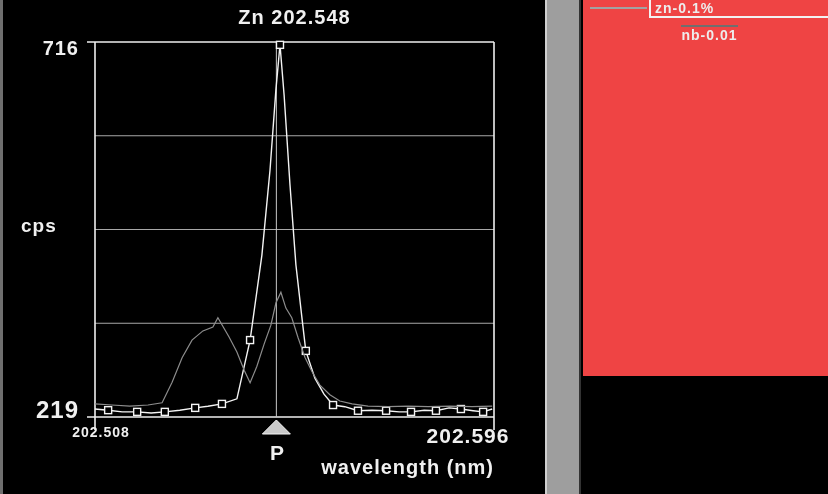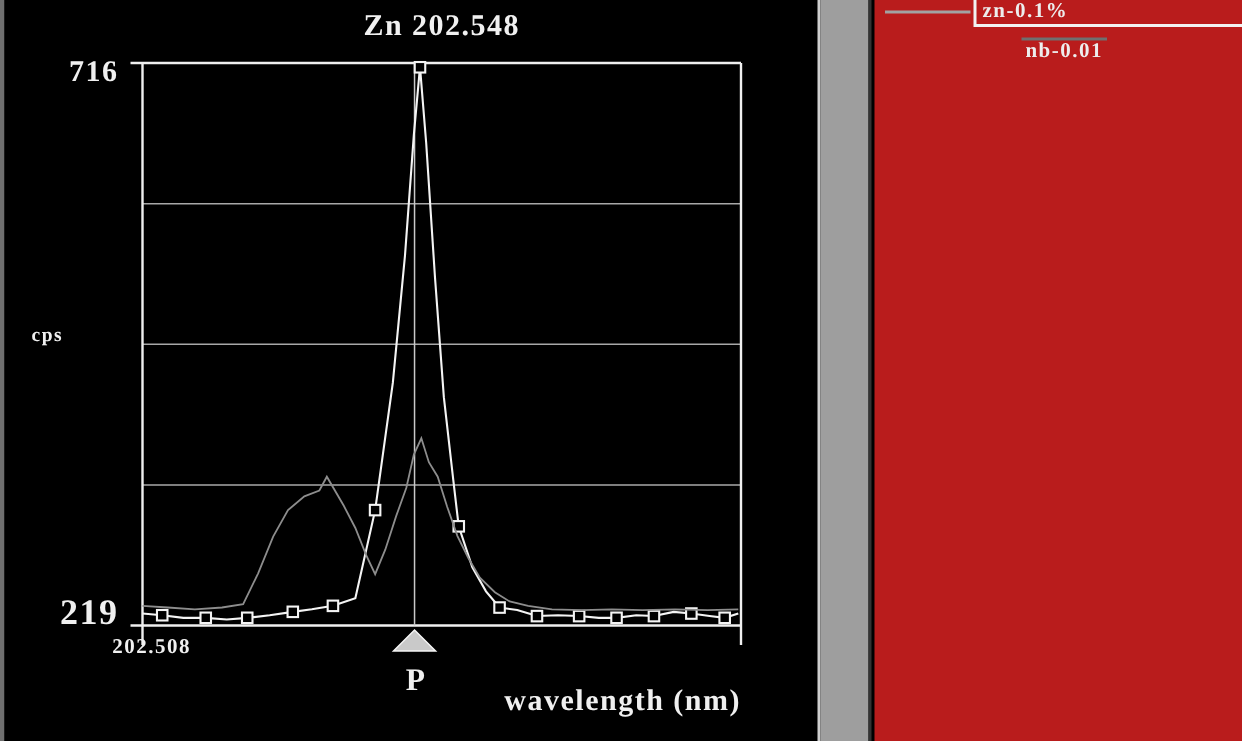--- a/index.html
+++ b/index.html
@@ -1,34 +1,34 @@
 <!DOCTYPE html>
 <html><head>
 <meta charset="utf-8">
 <style>
   html,body{margin:0;padding:0;background:#000;}
   .screen{position:relative;width:828px;height:494px;background:#000;overflow:hidden;
-          font-family:Liberation Serif, serif;}
+          font-family:Liberation Sans, sans-serif;}
   .window-edge{position:absolute;left:0;top:0;width:3px;height:494px;background:#6f6f6f;}
   .chart-panel{position:absolute;left:3px;top:0;width:542px;height:494px;background:#000;}
   .chart-panel svg{position:absolute;left:0;top:0;}
   .lbl{position:absolute;color:#f0f0f0;font-weight:bold;white-space:nowrap;}
   .title{left:92px;top:6px;width:399px;text-align:center;font-size:20px;letter-spacing:1px;}
   .ymax{left:14px;top:37px;width:62px;text-align:right;font-size:20px;letter-spacing:1px;}
-  .ylab{left:18px;top:215px;font-size:13px;letter-spacing:1px;}
+  .ylab{left:18px;top:215px;font-size:19px;letter-spacing:1px;}
   .ymin{left:14px;top:396px;width:62px;text-align:right;font-size:24px;letter-spacing:1px;}
   .xmin{left:18px;top:424px;width:160px;text-align:center;font-size:14px;letter-spacing:1px;}
   .xmax{left:385px;top:424px;width:160px;text-align:center;font-size:21px;letter-spacing:1px;}
   .plab{left:254px;top:441px;width:40px;text-align:center;font-size:21px;}
   .xlab{left:92px;top:456px;width:399px;text-align:right;font-size:20px;letter-spacing:1px;}
   .splitter{position:absolute;left:545px;top:0;width:38px;height:494px;background:#000;}
   .splitter .hi{position:absolute;left:0;top:0;width:2px;height:494px;background:#cfcfcf;}
   .splitter .body{position:absolute;left:2px;top:0;width:32px;height:494px;background:#9e9e9e;}
   .splitter .lo{position:absolute;left:34px;top:0;width:2px;height:494px;background:#333;}
-  .legend-panel{position:absolute;left:583px;top:0;width:245px;height:494px;background:#b91c1c;}
+  .legend-panel{position:absolute;left:583px;top:0;width:245px;height:376px;background:#ef4444;}
   .legend-row{position:absolute;left:0;width:245px;height:19px;display:flex;align-items:center;}
   .legend-row .sample{width:57px;height:2px;margin-left:7px;flex:none;}
   .legend-row .item-label{margin-left:8px;color:#ededed;font-size:14px;font-weight:bold;
                           letter-spacing:1px;position:relative;z-index:2;}
   .sel-frame{position:absolute;left:66px;top:-3px;right:-3px;height:19px;
              border:2px solid #f2f2f2;z-index:1;}
 </style>
 </head>
 <body>
 
@@ -62,20 +62,21 @@
         <rect x="454.4011363635662" y="405.52127659574467" width="7" height="7" fill="#000" stroke="#f4f4f4" stroke-width="1.4"></rect>
         <rect x="476.61818181820644" y="408.370820668693" width="7" height="7" fill="#000" stroke="#f4f4f4" stroke-width="1.4"></rect>
         <polyline points="92.0,403.9 108.8,405.0 126.9,406.2 145.0,405.0 159.1,402.8 169.1,382.2 179.1,357.7 189.0,340.1 199.9,330.9 209.9,327.0 214.9,317.8 226.2,337.2 233.9,352.0 241.2,370.3 247.1,382.8 253.9,366.3 261.1,344.1 267.9,325.2 272.9,303.0 277.9,292.2 282.9,308.1 288.8,317.8 295.1,337.8 301.9,357.2 309.2,372.0 316.9,385.1 326.9,394.8 336.8,401.0 349.1,403.9 365.0,406.2 384.9,406.7 404.9,406.2 425.3,406.7 447.0,406.2 468.8,406.7 489.2,406.2" fill="none" stroke="#8d8d8d" stroke-width="1.2"></polyline>
         <polygon points="259.36363636361295,434 287.36363636361295,434 273.36363636361295,420" fill="#c9c9c9" stroke="#f5f5f5" stroke-width="1"></polygon>
       </svg>
     <div class="lbl title">Zn 202.548</div>
     <div class="lbl ymax">716</div>
     <div class="lbl ylab">cps</div>
     <div class="lbl ymin">219</div>
     <div class="lbl xmin">202.508</div>
+    <div class="lbl xmax">202.596</div>
     <div class="lbl plab">P</div>
     <div class="lbl xlab">wavelength (nm)</div>
   </div>
 
   <div class="splitter">
     <div class="hi"></div>
     <div class="body"></div>
     <div class="lo"></div>
   </div>
 

